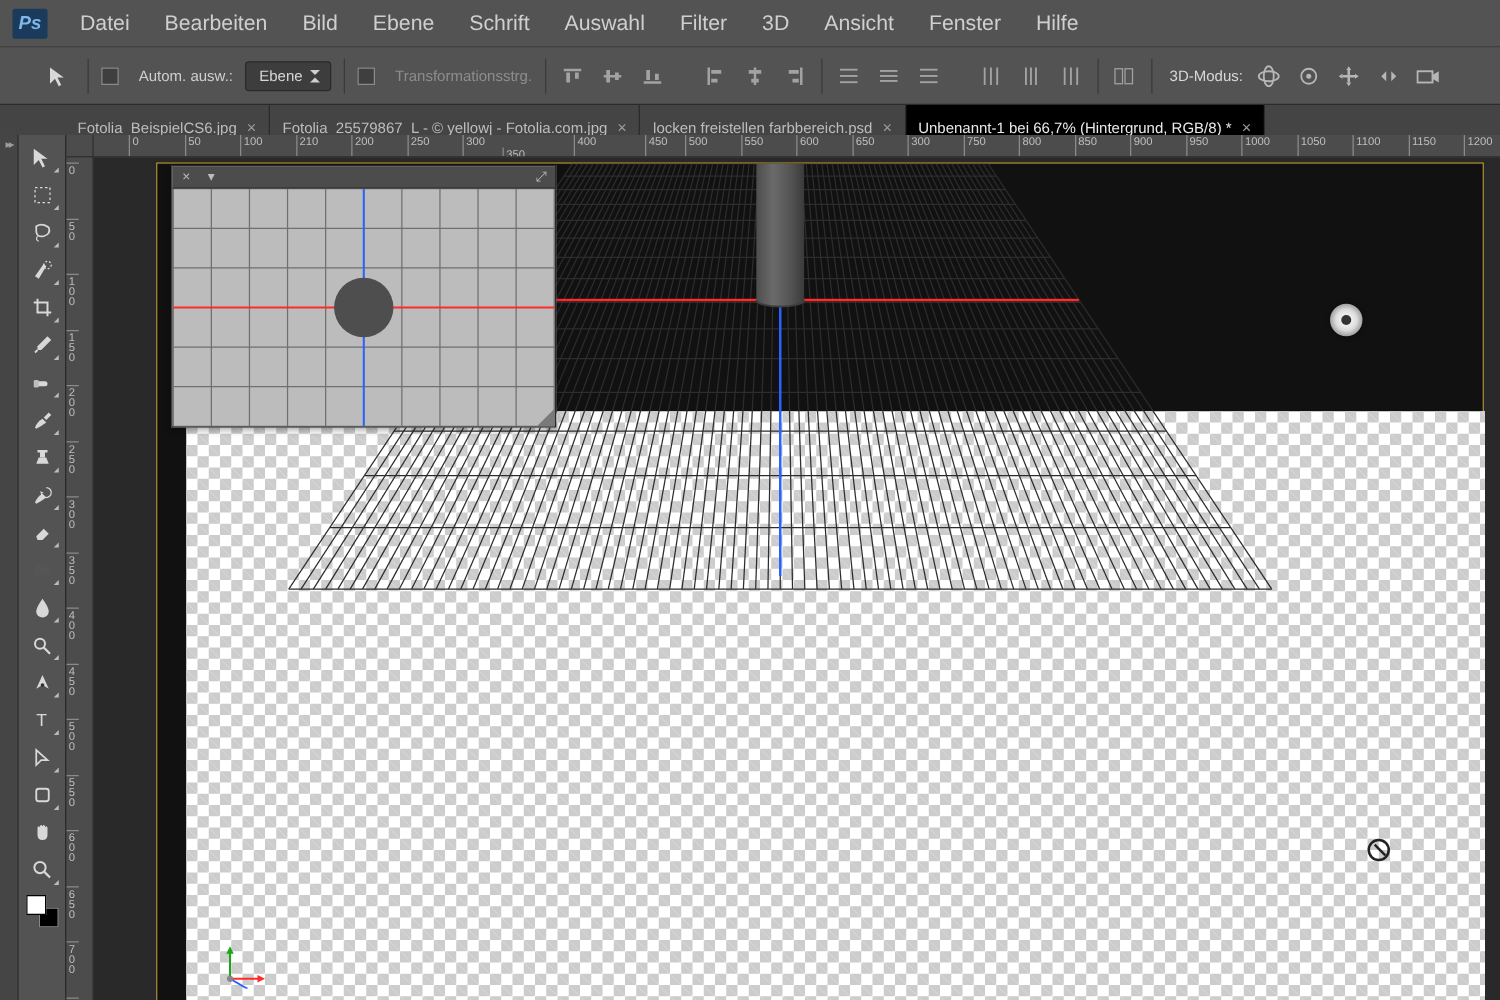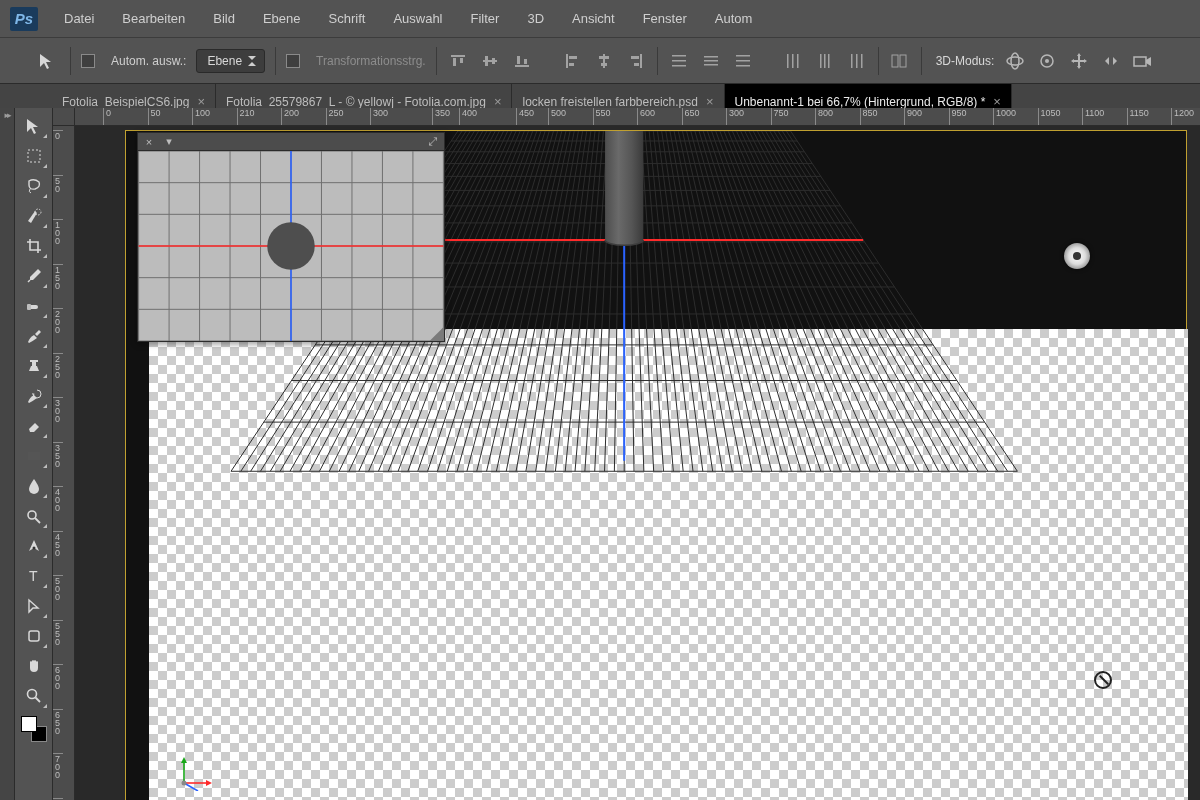--- a/index.html
+++ b/index.html
@@ -1,21 +1,21 @@
 <!DOCTYPE html>
 <html><head>
 <meta charset="utf-8">
 <style>
   * { margin: 0; padding: 0; box-sizing: border-box; font-family: "Segoe UI", Tahoma, sans-serif; }
   body { background: #535353; width: 1200px; height: 800px; overflow: hidden; color: #cfcfcf; font-size: 12px; user-select: none; }
 
   
   .menubar { height: 38px; background: #535353; display: flex; align-items: center; padding-left: 10px; gap: 4px; border-bottom: 1px solid #3c3c3c; }
   .app-logo { width: 28px; height: 24px; background: #1a3b5c; display: flex; align-items: center; justify-content: center; border-radius: 2px; color: #7fb7e8; font-weight: bold; font-size: 15px; margin-right: 10px; font-style: italic; }
-  .menu-item { padding: 6px 12px; cursor: default; font-size: 13px; }
+  .menu-item { padding: 6px 12px; cursor: default; font-size: 17px; }
 
   
   .optionsbar { height: 46px; background: #535353; display: flex; align-items: center; padding-left: 34px; gap: 10px; border-bottom: 1px solid #2b2b2b; }
   .tool-ind { width: 26px; height: 22px; display:flex; align-items:center; justify-content:center; }
   .checkbox { width: 14px; height: 14px; border: 1px solid #8a8a8a; background: #3f3f3f; display: inline-block; vertical-align: middle; margin-right: 6px; }
   .opt-label { font-size: 12px; color: #cfcfcf; }
   .dropdown { background: #3d3d3d; border: 1px solid #2a2a2a; padding: 4px 22px 4px 10px; border-radius: 3px; position: relative; font-size: 12px; color: #d8d8d8; }
   .dropdown::after { content: ''; position: absolute; right: 8px; top: 6px; width: 0; height: 0; border-left: 4px solid transparent; border-right: 4px solid transparent; border-top: 4px solid #cfcfcf; }
   .dropdown::before { content: ''; position: absolute; right: 8px; bottom: 6px; width: 0; height: 0; border-left: 4px solid transparent; border-right: 4px solid transparent; border-bottom: 4px solid #cfcfcf; }
   .sep { width: 1px; height: 28px; background: #3a3a3a; }
@@ -91,21 +91,21 @@
   <div class="menu-item">Datei</div>
   <div class="menu-item">Bearbeiten</div>
   <div class="menu-item">Bild</div>
   <div class="menu-item">Ebene</div>
   <div class="menu-item">Schrift</div>
   <div class="menu-item">Auswahl</div>
   <div class="menu-item">Filter</div>
   <div class="menu-item">3D</div>
   <div class="menu-item">Ansicht</div>
   <div class="menu-item">Fenster</div>
-  <div class="menu-item">Autom</div>
+  <div class="menu-item">Hilfe</div>
 </div>
 
 <div class="optionsbar">
   <div class="tool-ind">
     <svg width="18" height="18">
         <path d="M2 2 L2 15 L6 11 L9 17 L11 16 L8 10 L13 10 Z" fill="#d8d8d8"></path>
       </svg>
   </div>
   <div class="sep"></div>
   <span><span class="checkbox"></span></span>
@@ -394,21 +394,21 @@
   <div class="canvas-area">
     <div class="ruler-corner"></div>
     <div class="ruler-h" id="rulerH">
         <div class="tick" style="left: 28px;">0</div>
         <div class="tick" style="left: 72.5px;">50</div>
         <div class="tick" style="left: 117px;">100</div>
         <div class="tick" style="left: 161.5px;">210</div>
         <div class="tick" style="left: 206px;">200</div>
         <div class="tick" style="left: 250.5px;">250</div>
         <div class="tick" style="left: 295px;">300</div>
-        <div class="tick" style="left: 357px;">350</div>
+        <div class="tick" style="left: 327px; margin-top: 10px;">350</div>
         <div class="tick" style="left: 384px;">400</div>
         <div class="tick" style="left: 441px;">450</div>
         <div class="tick" style="left: 473px;">500</div>
         <div class="tick" style="left: 517.5px;">550</div>
         <div class="tick" style="left: 562px;">600</div>
         <div class="tick" style="left: 606.5px;">650</div>
         <div class="tick" style="left: 651px;">300</div>
         <div class="tick" style="left: 695.5px;">750</div>
         <div class="tick" style="left: 740px;">800</div>
         <div class="tick" style="left: 784.5px;">850</div>

